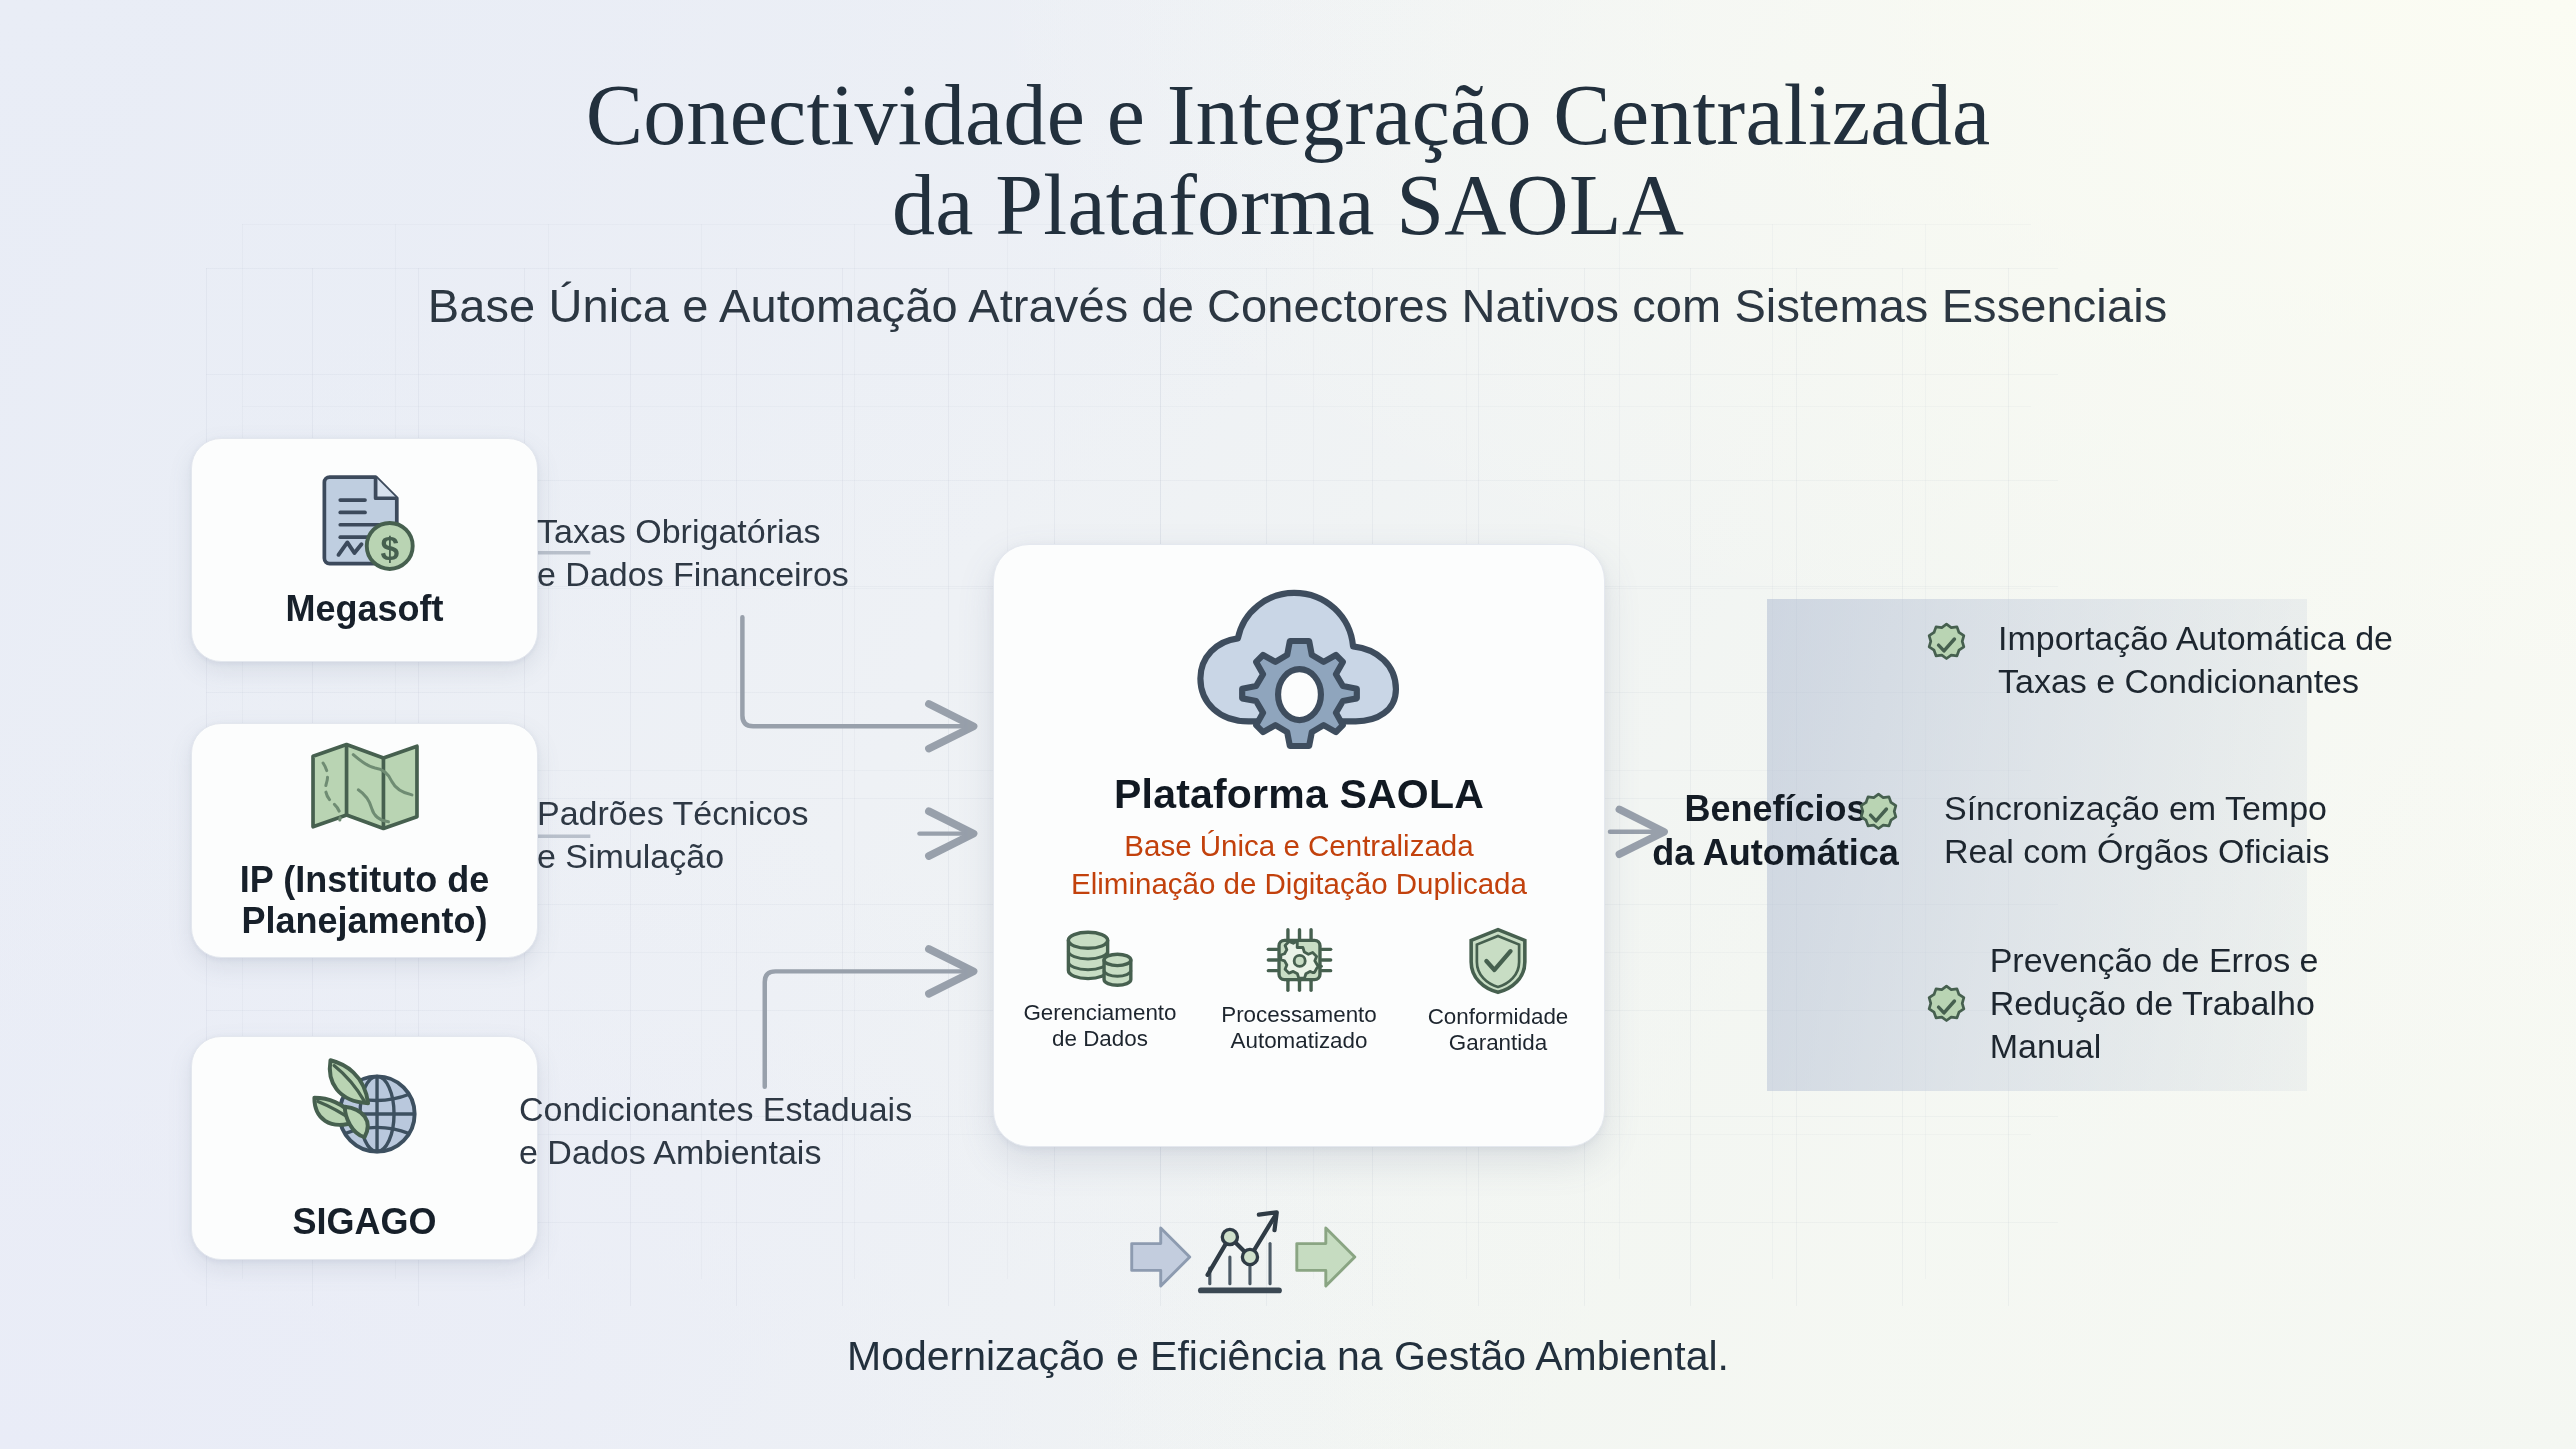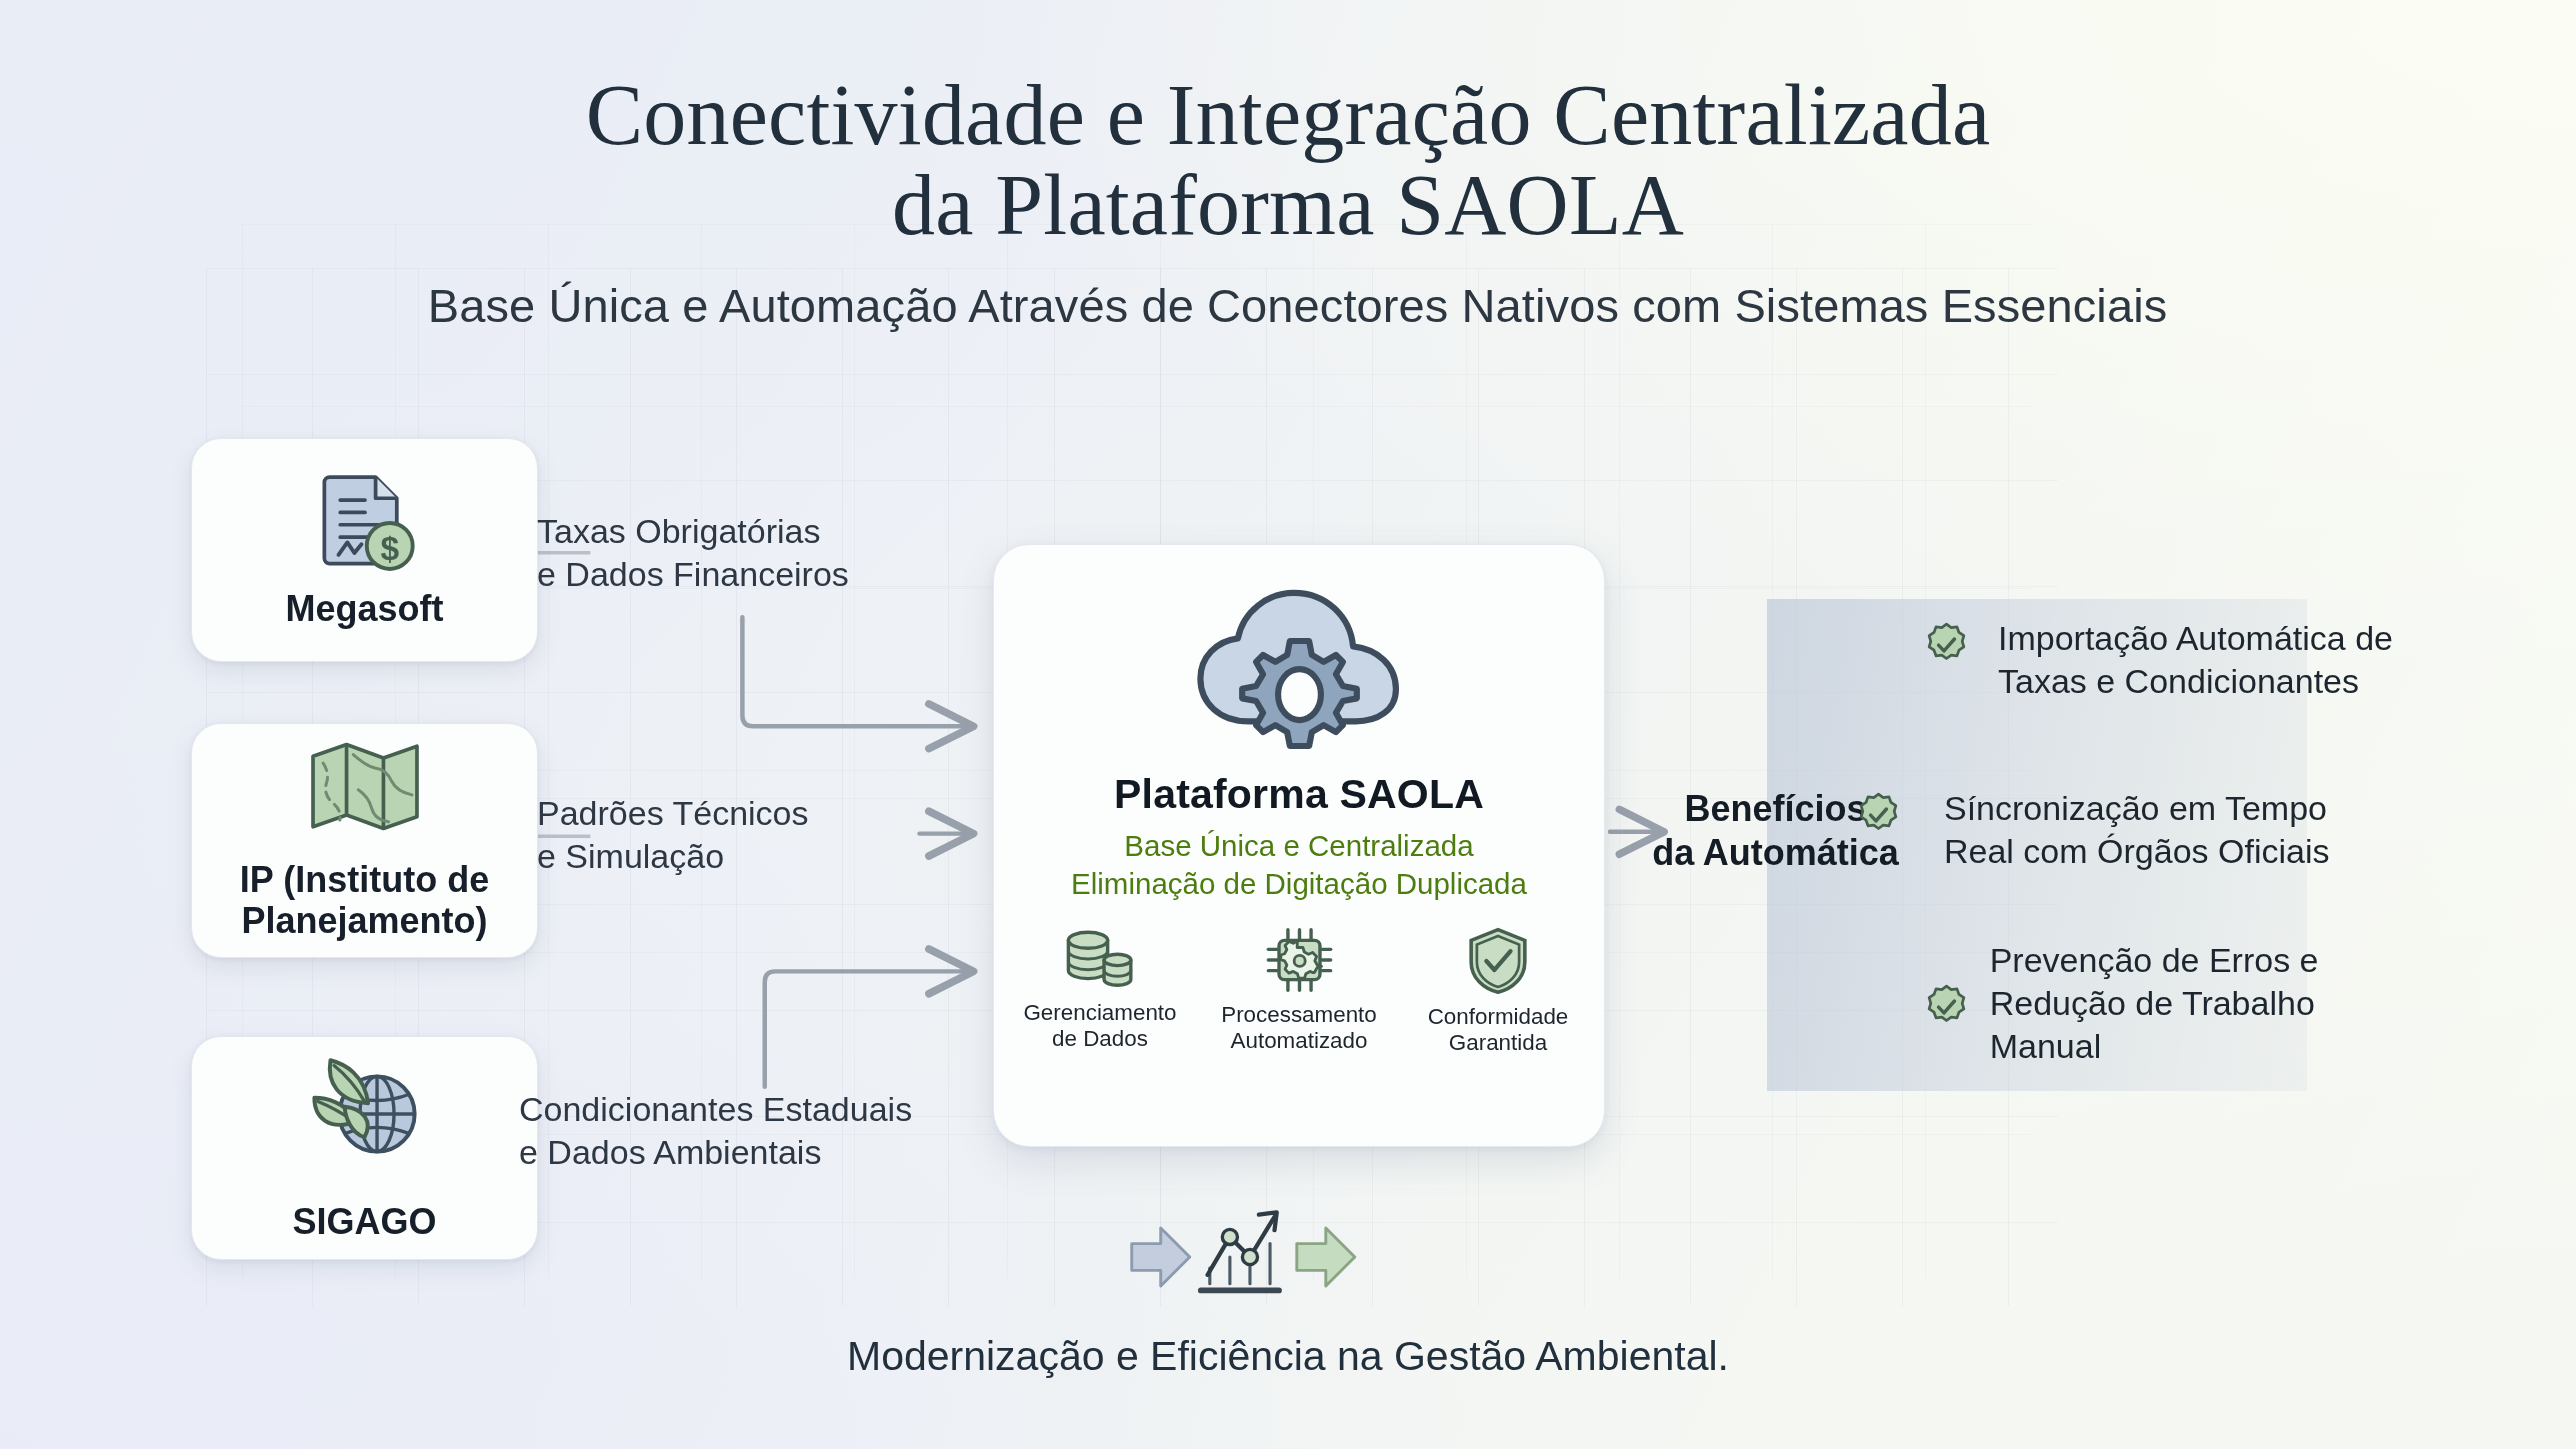--- a/index.html
+++ b/index.html
@@ -54,21 +54,21 @@
   #cl1{left:537px;top:792px;width:465px;}
   #cl2{left:519px;top:1088px;width:501px;}
 
   
   #center{position:absolute;left:993px;top:544px;width:610px;height:601px;
     background:#fcfdfd;border-radius:36px;border:0.9px solid #e4e8ef;
     box-shadow:0 14.3px 36px rgba(88,104,136,.15), 0 2.7px 7.2px rgba(88,104,136,.08);
     display:flex;flex-direction:column;align-items:center;}
   #center .cloud{margin-top:36px;}
   .ctitle{margin-top:10.7px;font-size:41px;font-weight:700;color:#111922;letter-spacing:0.2px;}
-  .csub{margin-top:9px;font-size:29.5px;color:#4d7c0f;line-height:1.3;text-align:center;}
+  .csub{margin-top:9px;font-size:29.5px;color:#c2410c;line-height:1.3;text-align:center;}
   .feats{margin-top:23px;display:flex;gap:47px;align-items:flex-start;}
   .feat{width:152px;display:flex;flex-direction:column;align-items:center;}
   .feat .fl{margin-top:7.2px;font-size:22.4px;line-height:1.2;color:#1d252e;text-align:center;}
 
   
   #benefPanel{position:absolute;left:1767px;top:599px;width:540px;height:492px;
     background:linear-gradient(100deg, rgba(176,188,210,.55) 0%, rgba(190,200,218,.42) 45%, rgba(205,213,222,.22) 100%);}
   #benefTitle{position:absolute;left:1646px;top:787px;width:259px;text-align:center;
     font-size:36px;font-weight:700;line-height:1.22;color:#141c25;}
   .ben{position:absolute;display:flex;align-items:flex-start;gap:19.7px;}

